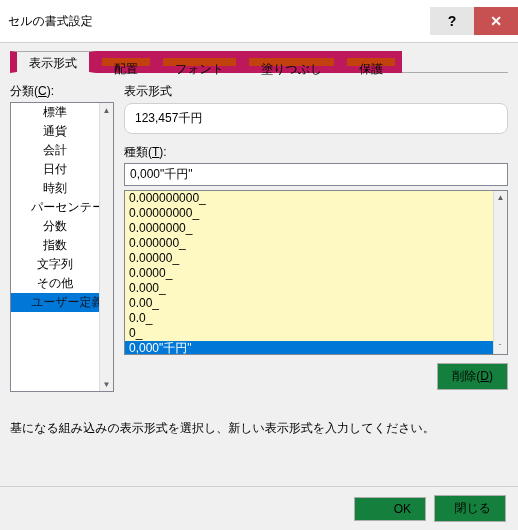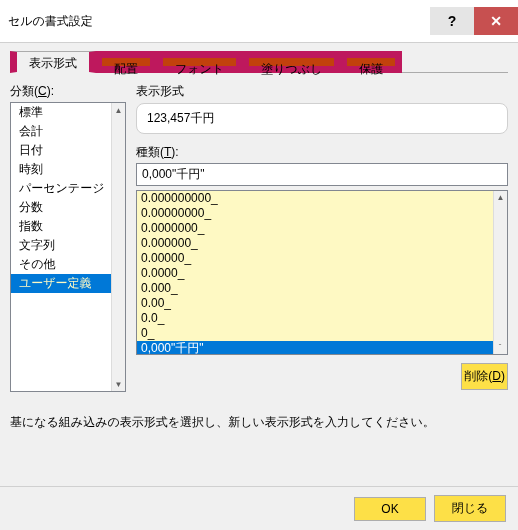--- a/index.html
+++ b/index.html
@@ -12,55 +12,55 @@
 .close-btn { background: #c75050; color: #fff; font-weight: bold; font-size: 15px; }
 
 .body { padding: 8px 10px; }
 
 .tabs { display: flex; height: 22px; }
 .tab { padding: 3px 12px; border: 7px solid #be185d; background: #c2410c; margin-right: -1px; cursor: pointer; }
 .tab.active { border-bottom: 1px solid #f0f0f0; background: #f0f0f0; position: relative; z-index: 2; border-top: 1px solid #ababab; }
 .tab-line { height: 1px; background: #ababab; margin-top: -1px; margin-bottom: 10px; }
 
 .content { display: flex; gap: 10px; }
-.leftcol { width: 116px; }
+.leftcol { width: 104px; }
 .rightcol { flex: 1; }
 
 .label { margin-bottom: 2px; }
 .label .ul { text-decoration: underline; }
 
 .listbox { border: 1px solid #828790; background: #fff; height: 290px; position: relative; }
 .listbox-inner { position: absolute; top:0; left:0; right:14px; bottom:0; overflow: hidden; }
-.list-item { padding: 1px 8px; white-space: nowrap; }
-.list-item.selected { background: #0078d7; color: #fef9c3; }
+.list-item { padding: 1px 20px; white-space: nowrap; text-align: center; }
+.list-item.selected { background: #0078d7; color: #0f172a; }
 .vscroll { position: absolute; right:0; top:0; bottom:0; width:14px; background:#f0f0f0; border-left:1px solid #dcdcdc; }
 .vscroll .arrow { height:14px; display:flex; align-items:center; justify-content:center; font-size:8px; color:#606060; }
 .vscroll .arrow.up { position:absolute; top:0; left:0; right:0; }
 .vscroll .arrow.down { position:absolute; bottom:0; left:0; right:0; }
 
 .sample-label { margin-bottom: 3px; }
 .sample-box { border: 1px solid #d0d0d0; background: #fff; padding: 6px 10px; border-radius: 8px; margin-bottom: 10px; }
 
 .type-input-wrap { border: 1px solid #828790; background:#fff; padding: 3px 5px; margin-bottom: 4px; }
 .type-input { border: none; outline: none; width: 100%; font-family: inherit; font-size: 12px; }
 
 .type-list { border: 1px solid #828790; background:#fef9c3; height: 165px; position: relative; }
 .type-list-inner { position:absolute; top:0; left:0; right:14px; bottom:0; overflow:hidden; }
 .tl-item { padding: 0 4px; white-space:nowrap; line-height: 15px; }
 .tl-item.selected { background:#0078d7; color:#fff; }
 .combo-arrow { position:absolute; right:0; bottom:0; width:14px; height:14px; display:flex; align-items:center; justify-content:center; font-size:8px; color:#606060; }
 
 .delete-row { display:flex; justify-content:flex-end; margin-top: 8px; }
-.btn-std { border: 1px solid #adadad; background:#fde047; padding: 4px 2px; cursor:pointer; }
+.btn-std { border: 1px solid #adadad; background:#15803d; padding: 4px 14px; cursor:pointer; }
 .btn-std .ul { text-decoration: underline; }
 
-.hint { margin-top: 22px; font-family: Liberation Mono, monospace; }
+.hint { margin-top: 28px; font-family: Liberation Mono, monospace; }
 
 .footer { position: absolute; bottom:0; left:0; right:0; height: 44px; border-top:1px solid #d0d0d0; display:flex; align-items:center; justify-content:flex-end; padding-right:12px; gap:8px; background:#f0f0f0; }
-.footer .btn-std { min-width: 72px; text-align: center; }
+.footer .btn-std { min-width: 72px; text-align: right; }
 </style>
 </head>
 <body>
 
 <div class="titlebar">
   <div class="title">セルの書式設定</div>
   <div class="btn help-btn">?</div>
   <div class="btn close-btn">✕</div>
 </div>
 
@@ -76,20 +76,21 @@
   <div class="tab-line"></div>
 
   <div class="content">
     <div class="leftcol">
       <div class="label">
         <span>分類(</span><span class="ul">C</span><span>):</span>
       </div>
       <div class="listbox">
         <div class="listbox-inner" id="cat-list">
             <div class="list-item">標準</div>
+            <div class="list-item">通貨</div>
             <div class="list-item">会計</div>
             <div class="list-item">日付</div>
             <div class="list-item">時刻</div>
             <div class="list-item">パーセンテージ</div>
             <div class="list-item">分数</div>
             <div class="list-item">指数</div>
             <div class="list-item">文字列</div>
             <div class="list-item">その他</div>
             <div class="list-item selected">ユーザー定義</div>
           </div>

